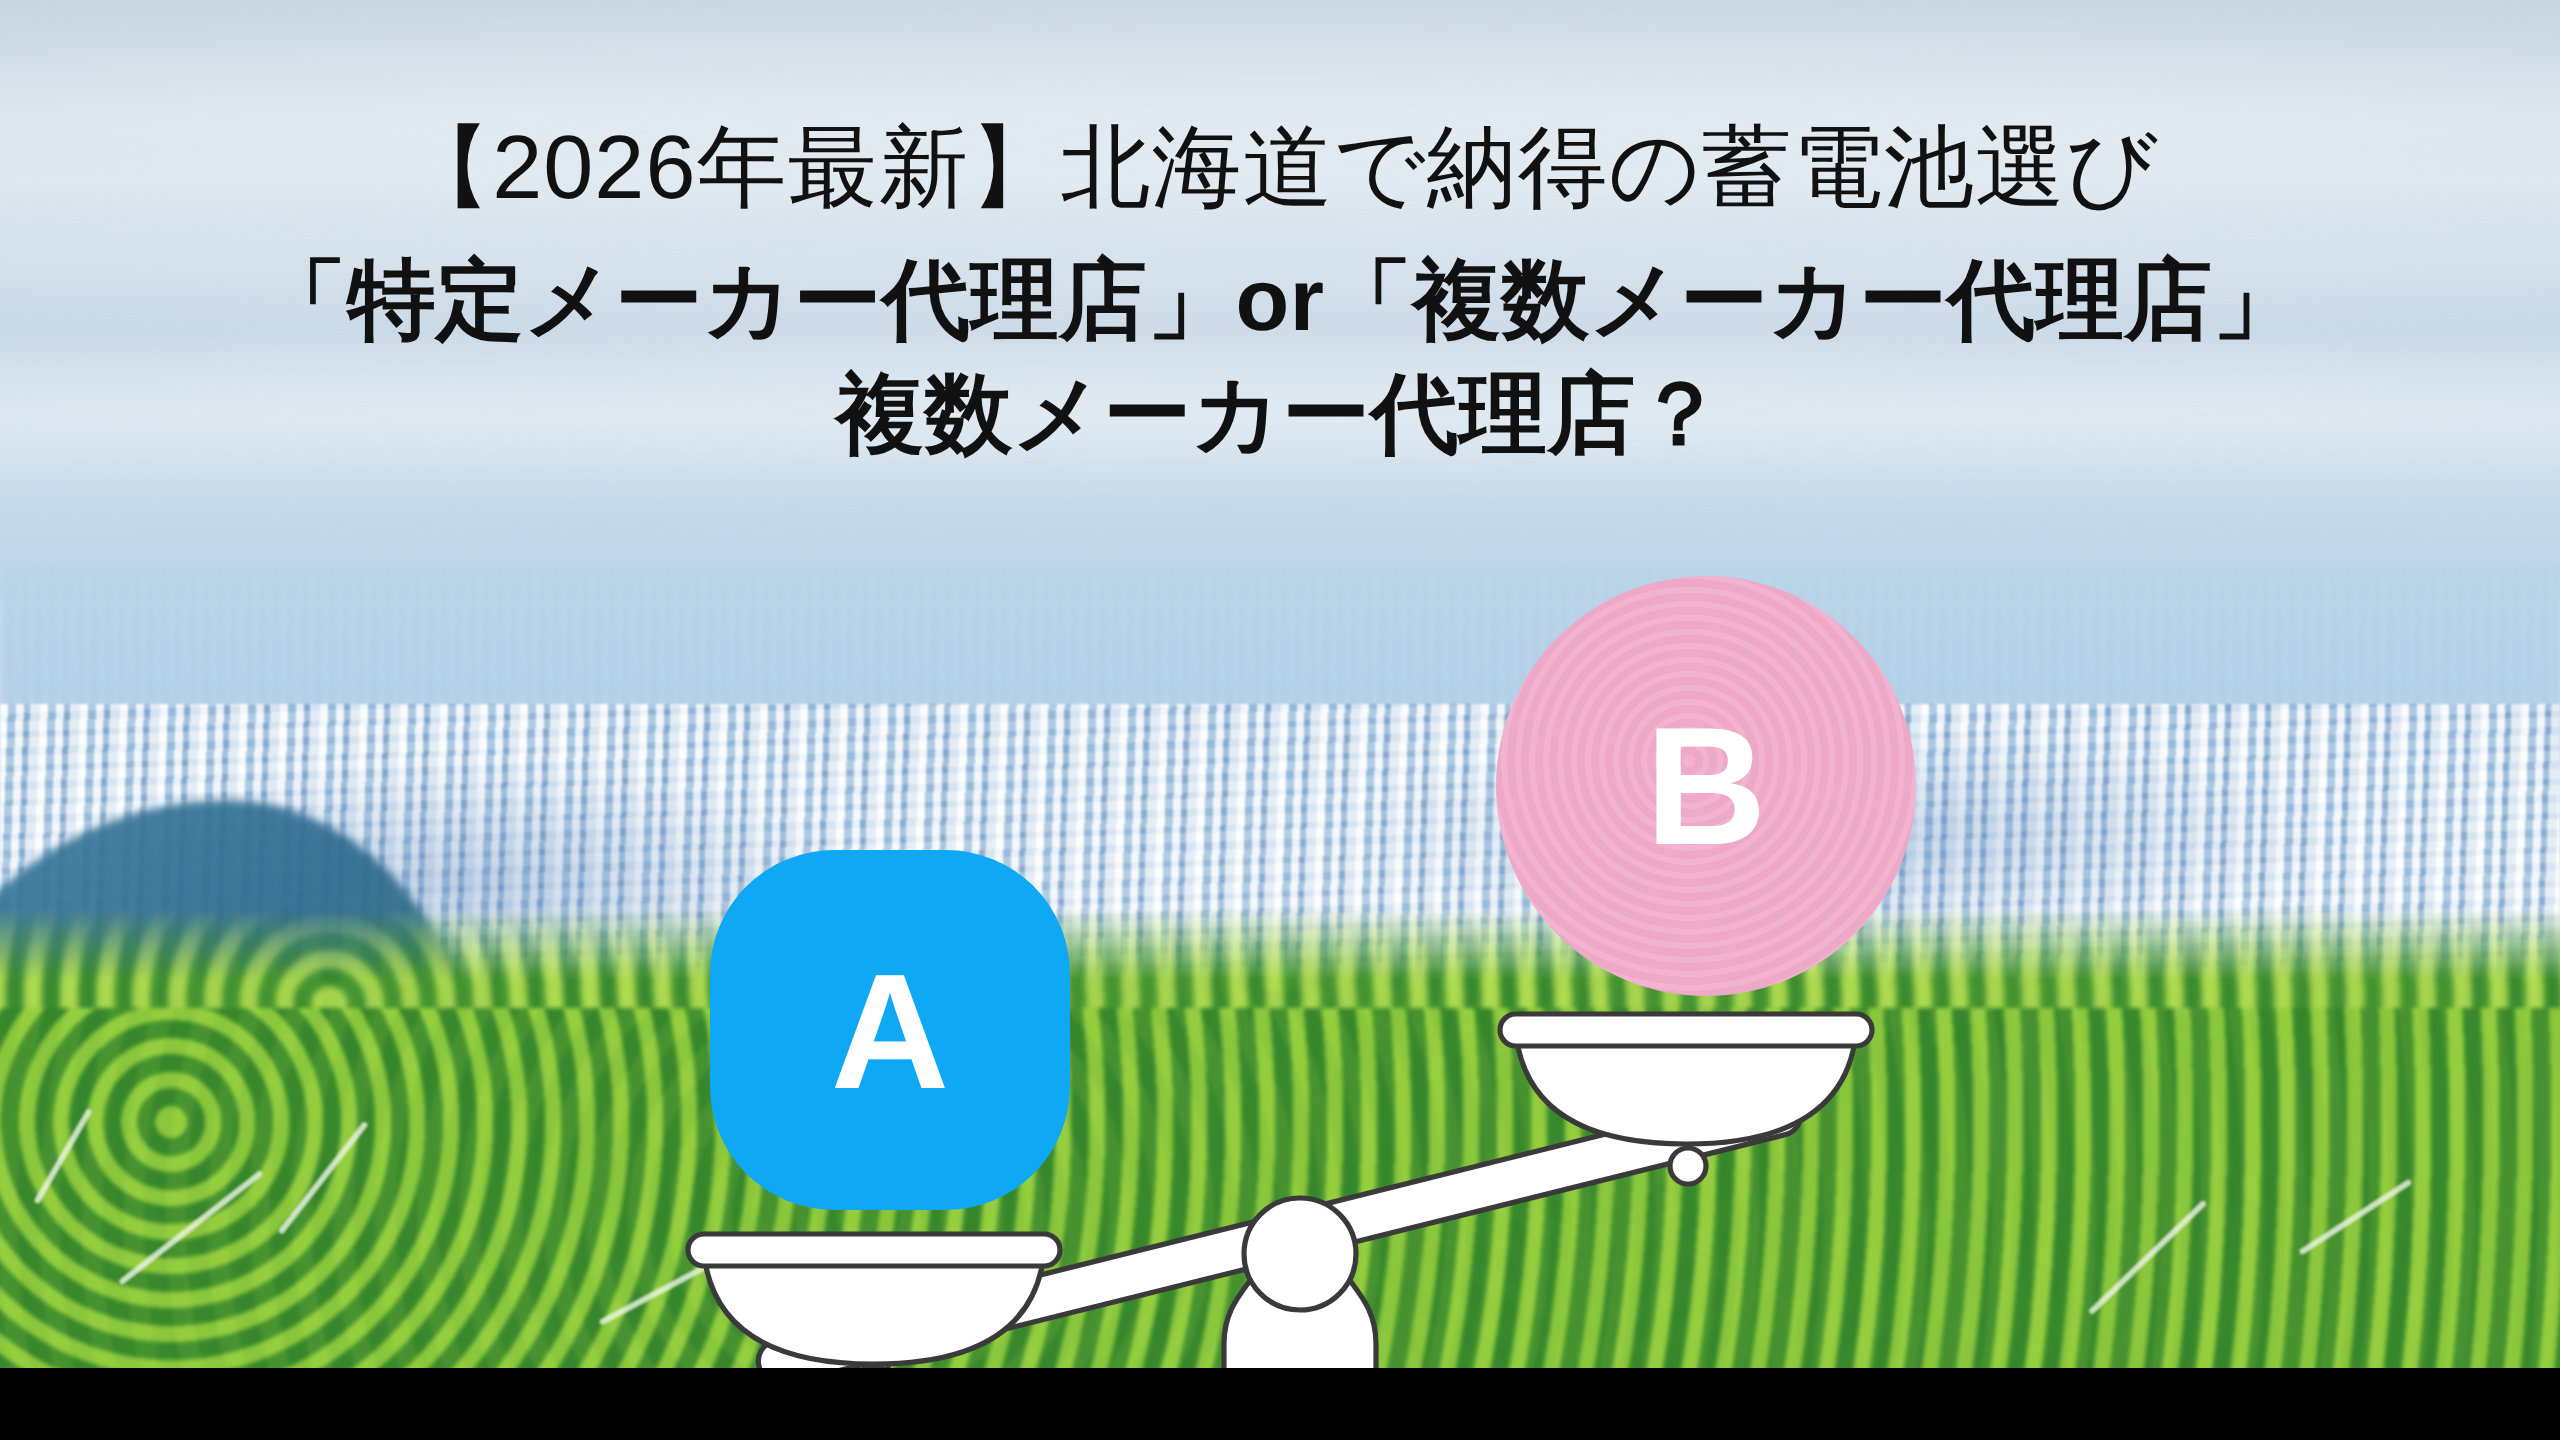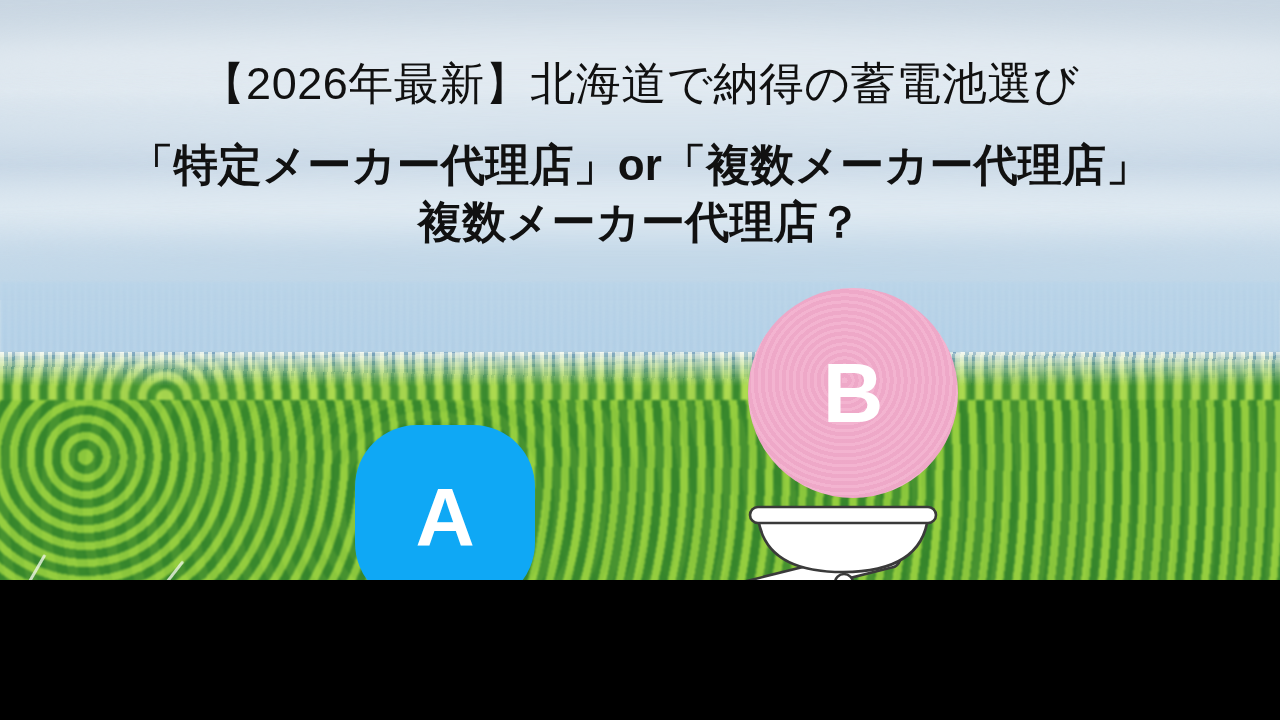--- a/index.html
+++ b/index.html
@@ -4,21 +4,21 @@
 <title>Blog Eyecatch</title>
 <style>
   html, body {
     margin: 0;
     padding: 0;
     background: #000;
   }
   #stage {
     position: relative;
     width: 1280px;
-    height: 580px;
+    height: 684px;
     overflow: hidden;
     font-family: "Liberation Sans", "DejaVu Sans", sans-serif;
   }
 
   
   .bg-photo {
     position: absolute;
     inset: 0;
     background: #cfe0ea;
   }
@@ -168,21 +168,21 @@
     line-height: 1.25;
     white-space: nowrap;
   }
   .title-line2, .title-line3 {
     font-size: 44px;
     font-weight: 700;
     letter-spacing: .2px;
     line-height: 1.30;
     white-space: nowrap;
   }
-  .title-line2 { margin-top: 24px; }
+  .title-line2 { margin-top: 10px; }
 
   
   .option-a {
     position: absolute;
     left: 355px; top: 425px;
     width: 180px; height: 180px;
     background: #0fa8f5;
     border-radius: 62px;
     display: flex;
     align-items: center;

